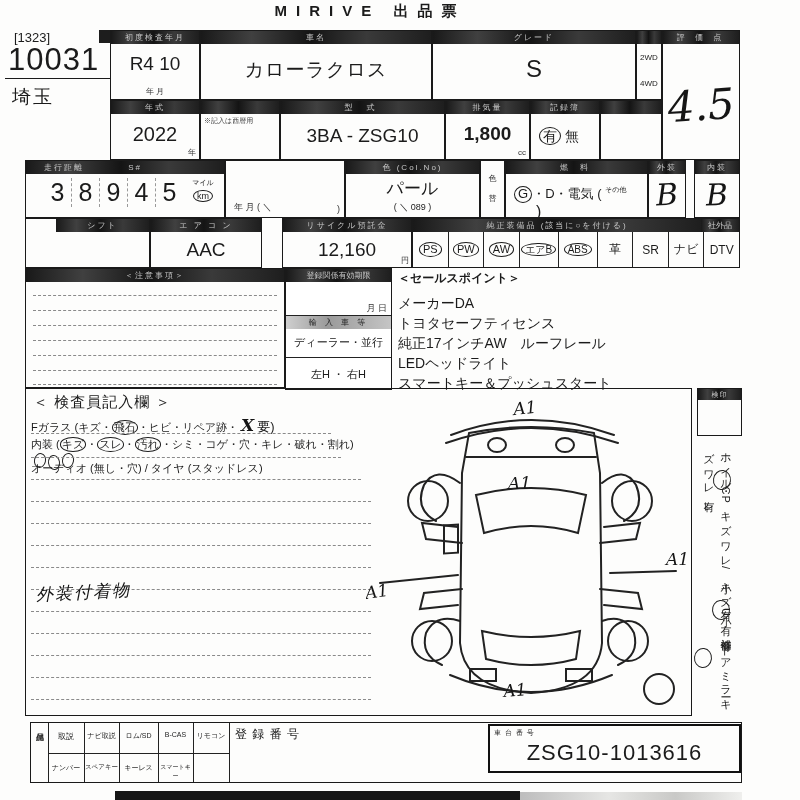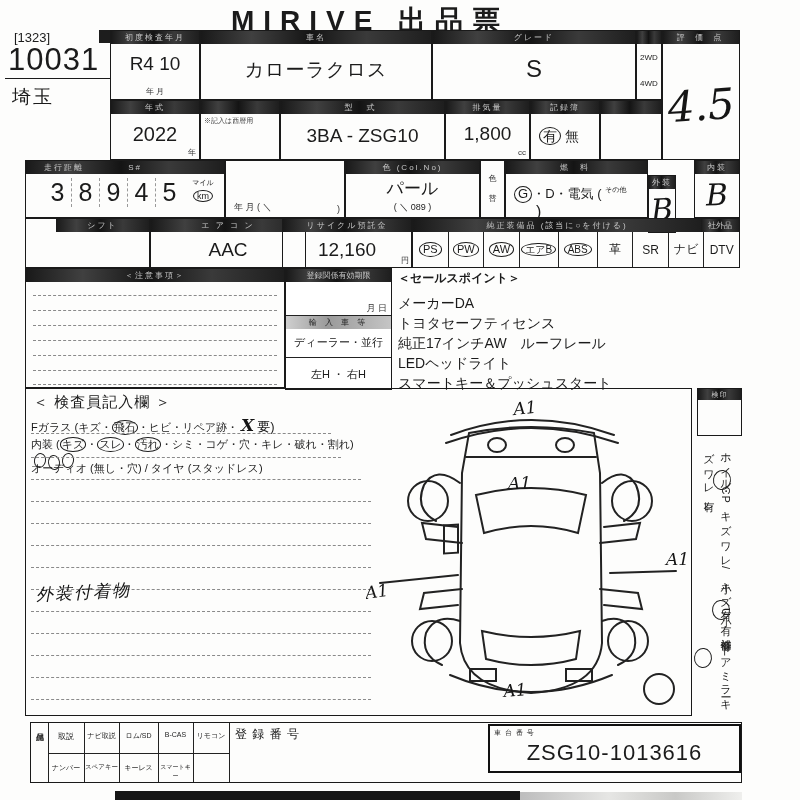--- a/index.html
+++ b/index.html
@@ -18,21 +18,21 @@
   .dash{position:absolute;border-bottom:1.4px dashed #8a8a8a;height:0;}
   .vtext{writing-mode:vertical-rl;text-orientation:mixed;}
   .handcircle{position:absolute;border:1.6px solid #222;border-radius:50%;}
   svg text{font-family:"DejaVu Serif",serif;font-style:italic;}
 </style>
 </head>
 <body>
 
 <div class="sheet">
 
-  <div class="abs" style="left:0;right:60px;top:2px;text-align:center;font-size:28px;font-weight:bold;letter-spacing:9px;">MIRIVE 出品票</div>
+  <div class="abs" style="left:0;right:60px;top:2px;text-align:center;font-size:15px;font-weight:bold;letter-spacing:9px;">MIRIVE 出品票</div>
 
   <div class="abs" style="left:14px;top:30px;font-size:13px;">[1323]</div>
   <div class="abs" style="left:8px;top:42px;font-size:31px;letter-spacing:1px;">10031</div>
   <div class="abs" style="left:5px;top:78px;width:105px;border-top:1.5px solid #1a1a1a;"></div>
   <div class="abs" style="left:12px;top:84px;font-size:19px;letter-spacing:2px;">埼玉</div>
   <div class="abs" style="left:99px;top:30px;width:11px;height:13px;background:#1d1d1d;"></div>
 
   <div class="bx" style="left:110px;top:30px;width:90px;height:70px;">
     <div class="hdr" style="left:0;top:0;right:0;">初度検査年月</div>
     <div class="cv" style="left:0;right:0;top:22px;font-size:19px;">R4  10</div>
@@ -64,21 +64,21 @@
   <div class="bx" style="left:200px;top:100px;width:80px;height:60px;">
     <div class="hdr" style="left:0;top:0;right:0;"></div>
     <div class="abs" style="left:3px;top:15px;font-size:7px;color:#444;">※記入は西暦用</div>
   </div>
   <div class="bx" style="left:280px;top:100px;width:165px;height:60px;">
     <div class="hdr" style="left:0;top:0;right:0;letter-spacing:6px;">型  式</div>
     <div class="cv" style="left:0;right:0;top:24px;font-size:19px;">3BA -  ZSG10</div>
   </div>
   <div class="bx" style="left:445px;top:100px;width:85px;height:60px;">
     <div class="hdr" style="left:0;top:0;right:0;">排気量</div>
-    <div class="cv" style="left:0;right:0;top:22px;font-size:19px;">1,800</div>
+    <div class="cv" style="left:0;right:0;top:22px;font-size:19px;font-weight:bold;">1,800</div>
     <div class="abs sm" style="right:3px;bottom:2px;margin-top:40px;">cc</div>
   </div>
   <div class="bx" style="left:530px;top:100px;width:70px;height:60px;">
     <div class="hdr" style="left:0;top:0;right:0;">記録簿</div>
     <div class="abs" style="left:8px;top:26px;font-size:14px;">
       <span class="circ">有</span>
       <span>無</span>
     </div>
   </div>
   <div class="bx" style="left:600px;top:100px;width:62px;height:60px;">
@@ -116,33 +116,33 @@
     <div class="cv sm" style="left:0;right:0;top:32px;">替</div>
   </div>
   <div class="bx" style="left:505px;top:160px;width:143px;height:58px;">
     <div class="hdr" style="left:0;top:0;right:0;letter-spacing:5px;">燃  料</div>
     <div class="abs" style="left:8px;top:24px;font-size:13px;">
       <span class="circ">G</span><span>・D・電気 (</span>
       <span style="font-size:7px;vertical-align:6px;">その他</span>
       <span style="margin-left:22px;font-size:16px;">)</span>
     </div>
   </div>
-  <div class="bx" style="left:648px;top:175px;width:28px;height:58px;">
+  <div class="bx" style="left:648px;top:160px;width:38px;height:58px;">
     <div class="hdr" style="left:0;top:0;right:0;">外装</div>
     <div class="cv hand" style="left:0;right:0;top:16px;font-size:30px;transform:rotate(-3deg);">B</div>
   </div>
   <div class="bx" style="left:694px;top:160px;width:46px;height:58px;">
     <div class="hdr" style="left:0;top:0;right:0;">内装</div>
     <div class="cv hand" style="left:0;right:0;top:16px;font-size:30px;transform:rotate(-2deg);">B</div>
   </div>
 
   <div class="bx" style="left:25px;top:218px;width:125px;height:50px;">
     <div class="hdr" style="left:0;top:0;right:0;margin-left:30px;">シフト</div>
   </div>
-  <div class="bx" style="left:150px;top:218px;width:156px;height:50px;">
+  <div class="bx" style="left:150px;top:218px;width:112px;height:50px;">
     <div class="hdr" style="left:0;top:0;right:0;">エ ア コ ン</div>
     <div class="cv" style="left:0;right:0;top:20px;font-size:19px;">AAC</div>
   </div>
   <div class="bx" style="left:282px;top:218px;width:130px;height:50px;">
     <div class="hdr" style="left:0;top:0;right:0;">リサイクル預託金</div>
     <div class="cv" style="left:0;right:0;top:20px;font-size:19px;">12,160</div>
     <div class="abs sm" style="right:2px;bottom:1px;">円</div>
   </div>
   <div class="bx" style="left:412px;top:218px;width:328px;height:50px;">
     <div class="hdr" style="left:0;top:0;width:288px;">純正装備品 (該当に○を付ける)</div>

